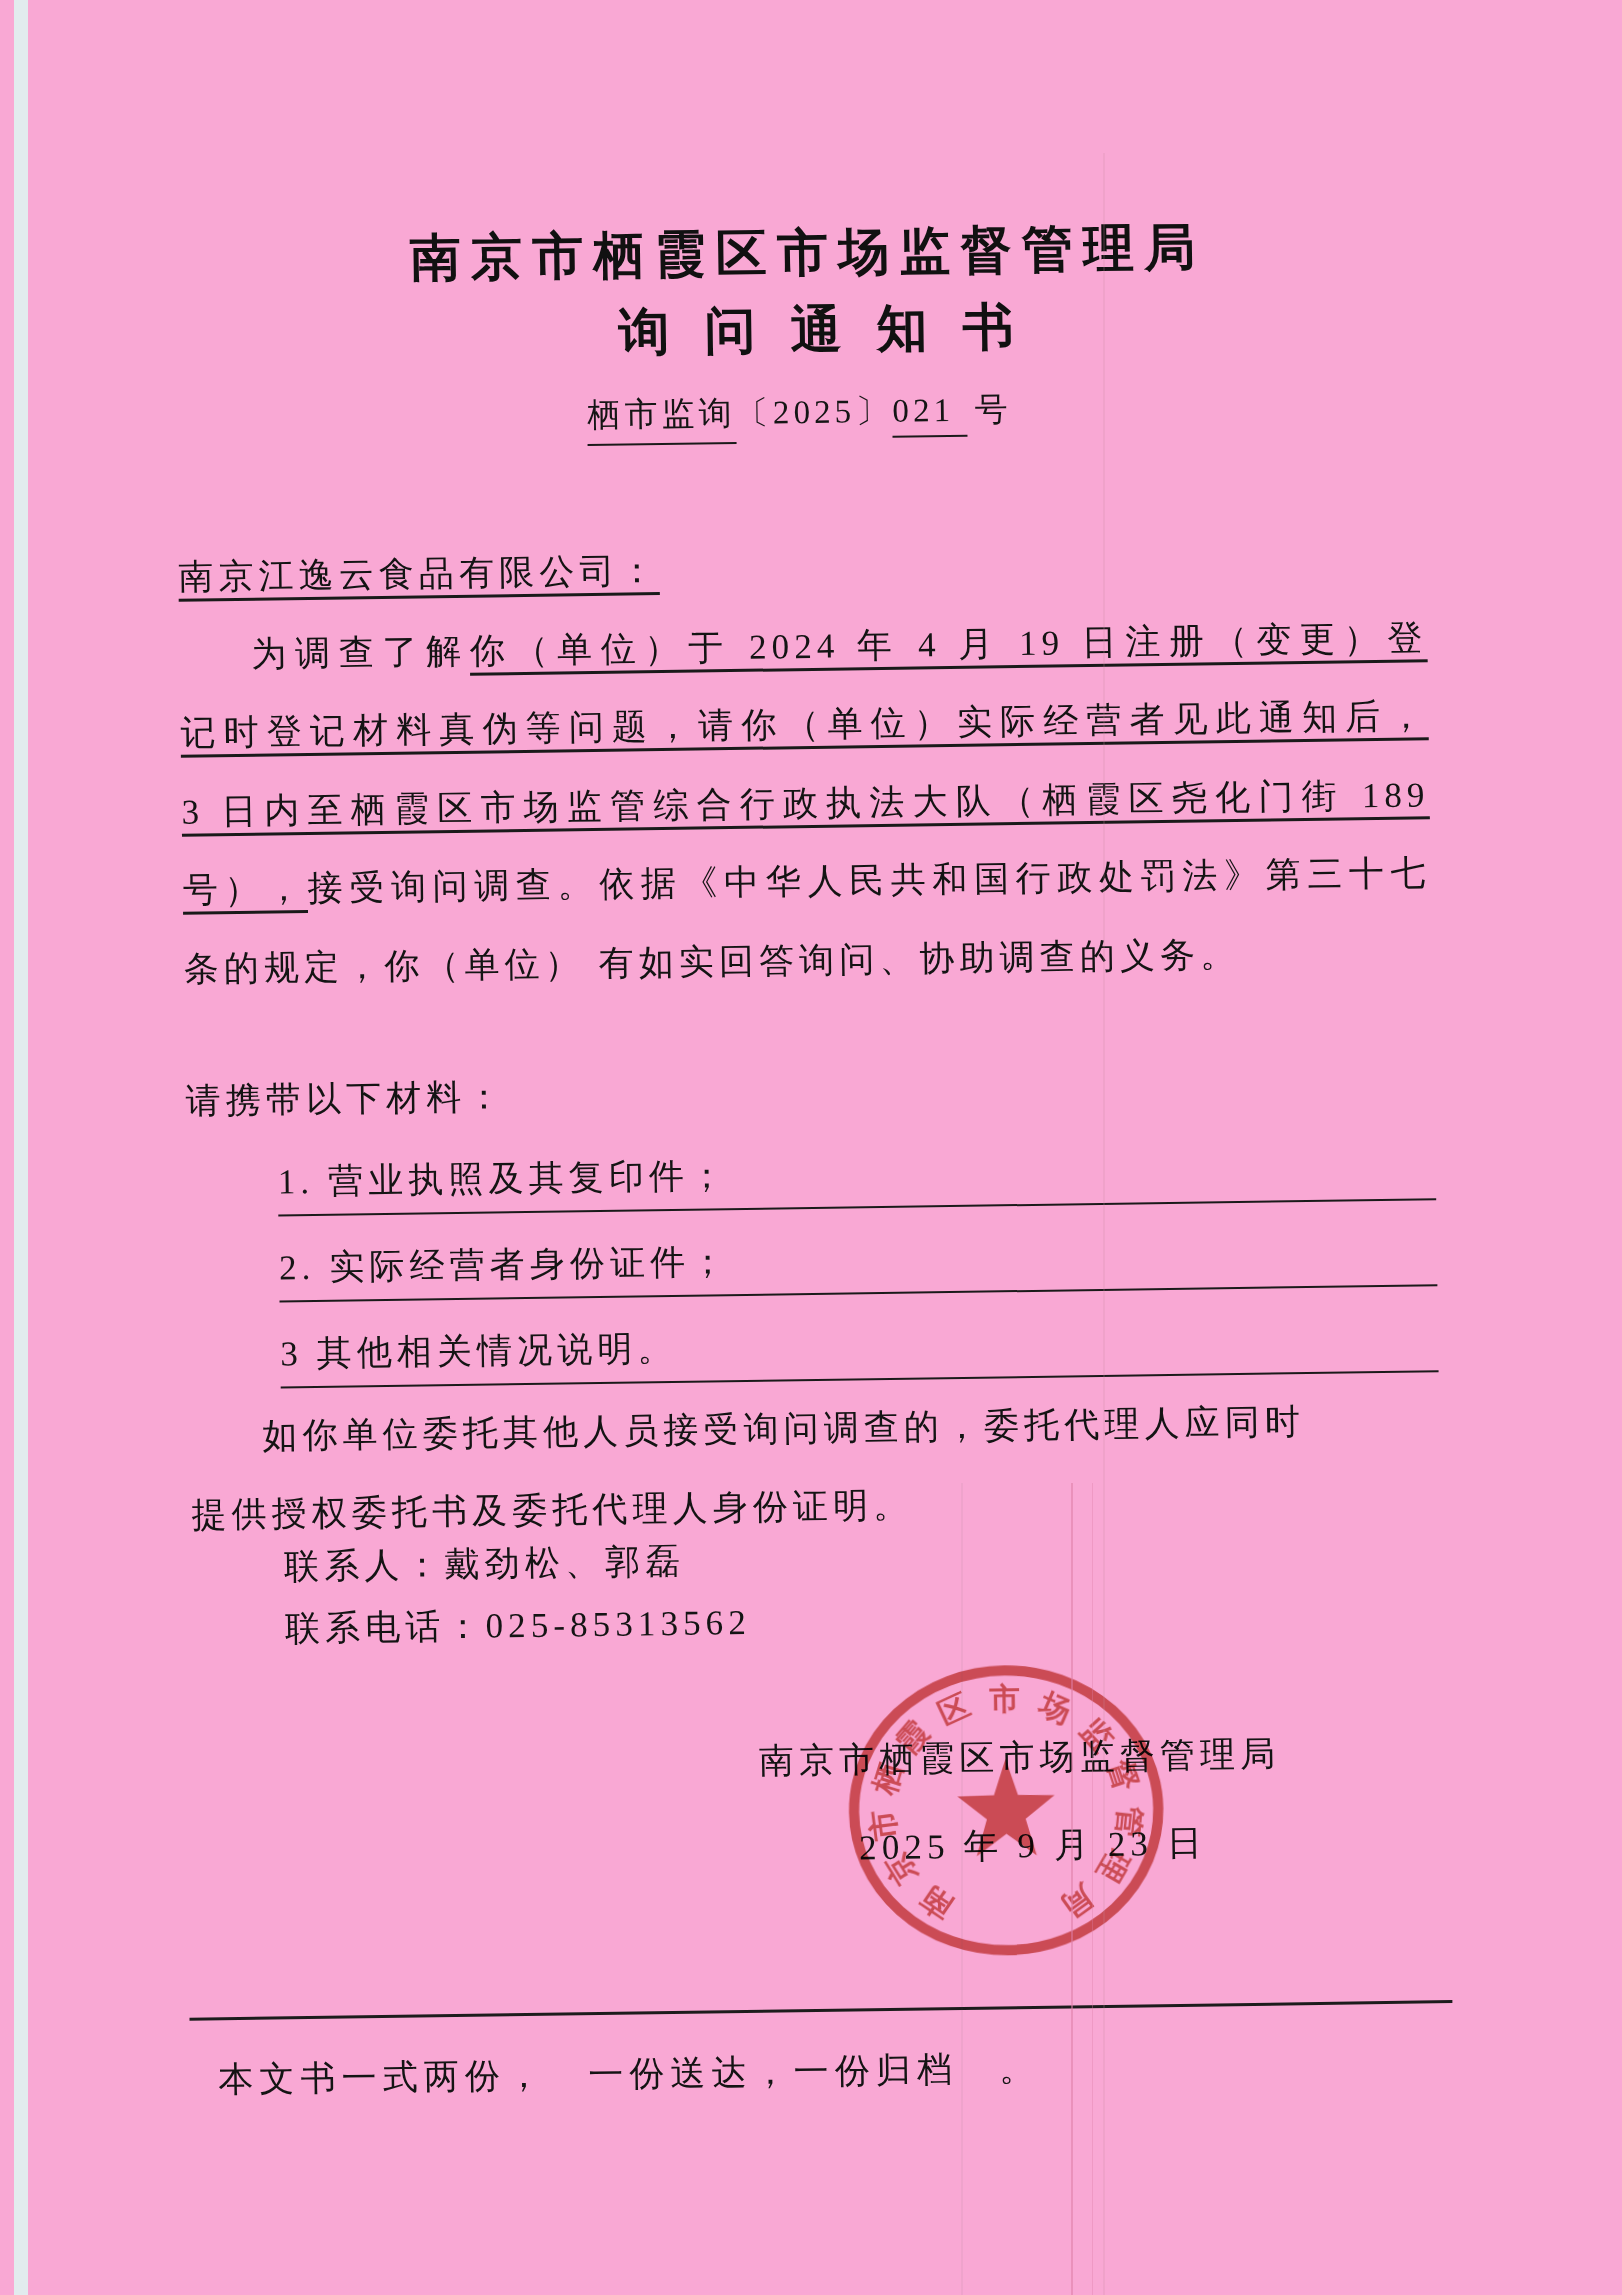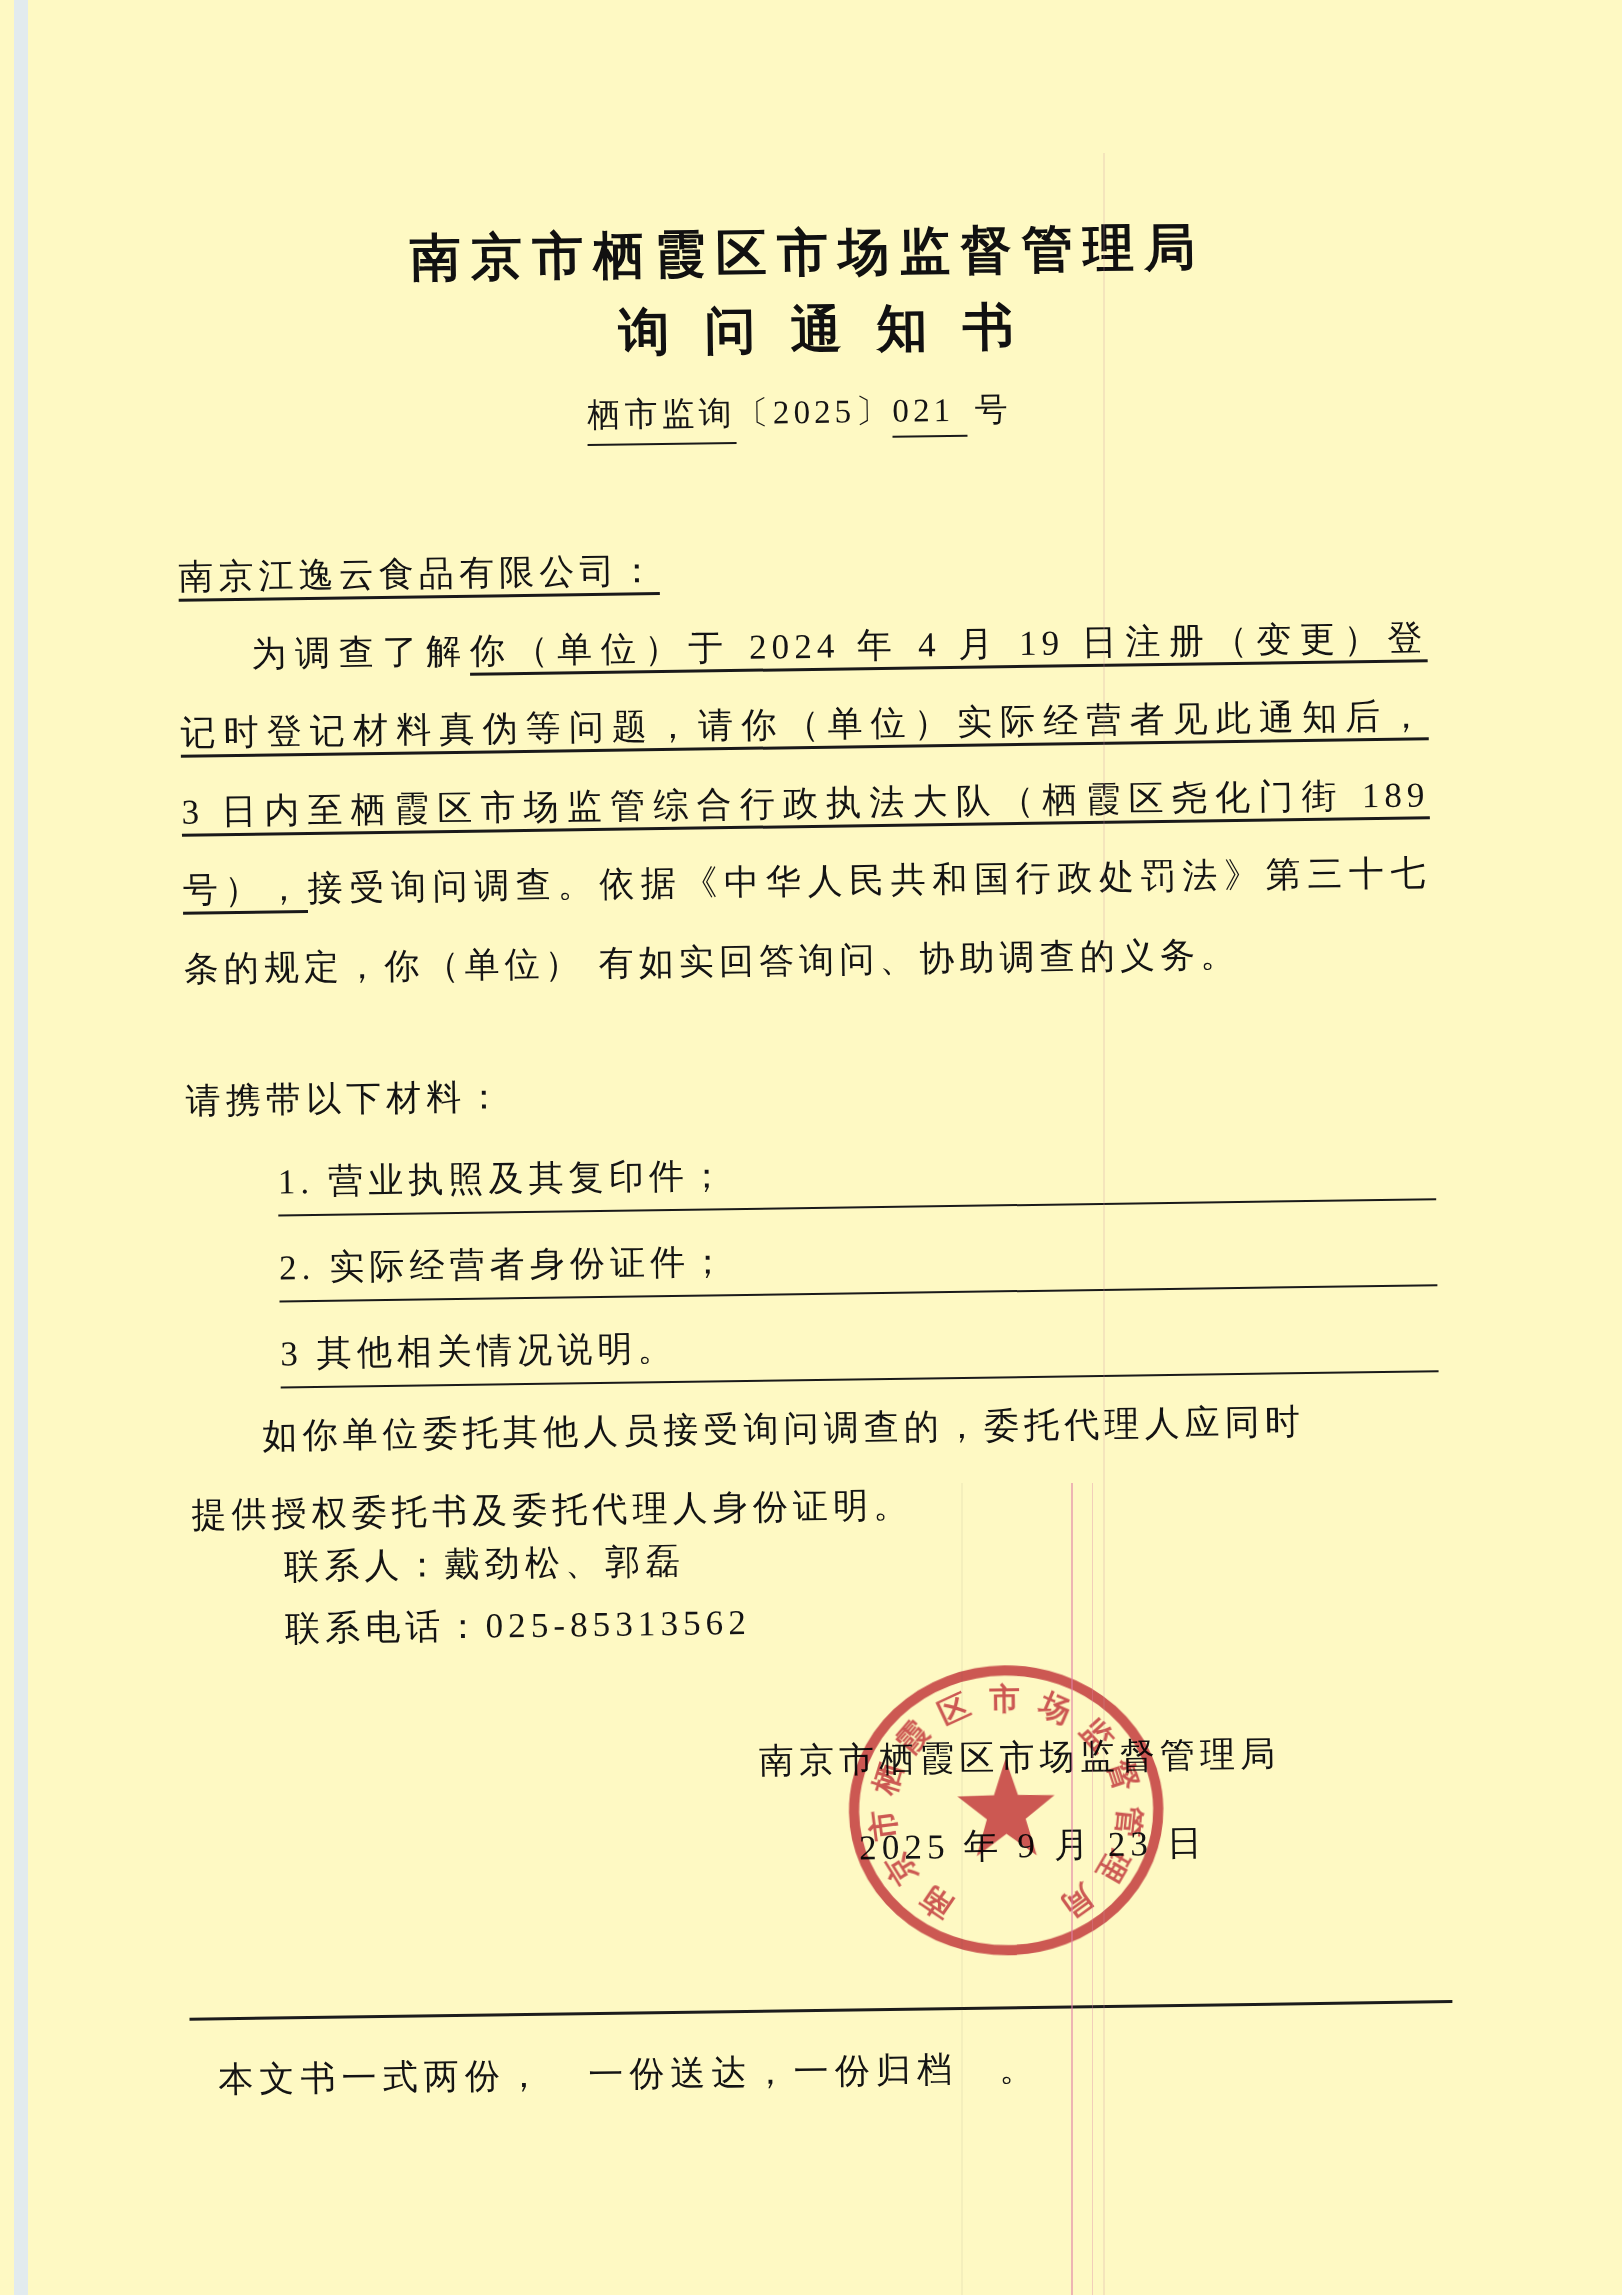--- a/index.html
+++ b/index.html
@@ -1,19 +1,19 @@
 <!DOCTYPE html>
 <html style="font-size:8.2px"><head>
 <meta charset="utf-8">
 <style>
   html,body{margin:0;padding:0;background:#9a9a9a;}
   .page{
     position:relative;
     width:1623px;height:2295px;
-    background:#fef9c3;
+    background:#f9a8d4;
     overflow:hidden;
     color:#151515;
   }
   .rot{position:absolute;inset:0;transform:rotate(-0.8deg);transform-origin:50% 55%;}
   .t{position:absolute;white-space:nowrap;}
   .body-font{font-family:"Liberation Serif",serif;font-size:35px;letter-spacing:5.1px;color:#141414;}
   .title-font{font-family:"Liberation Sans",sans-serif;font-weight:bold;color:#111;}
   .center{left:0;width:1623px;text-align:center;}
   .just{
     white-space:normal;

